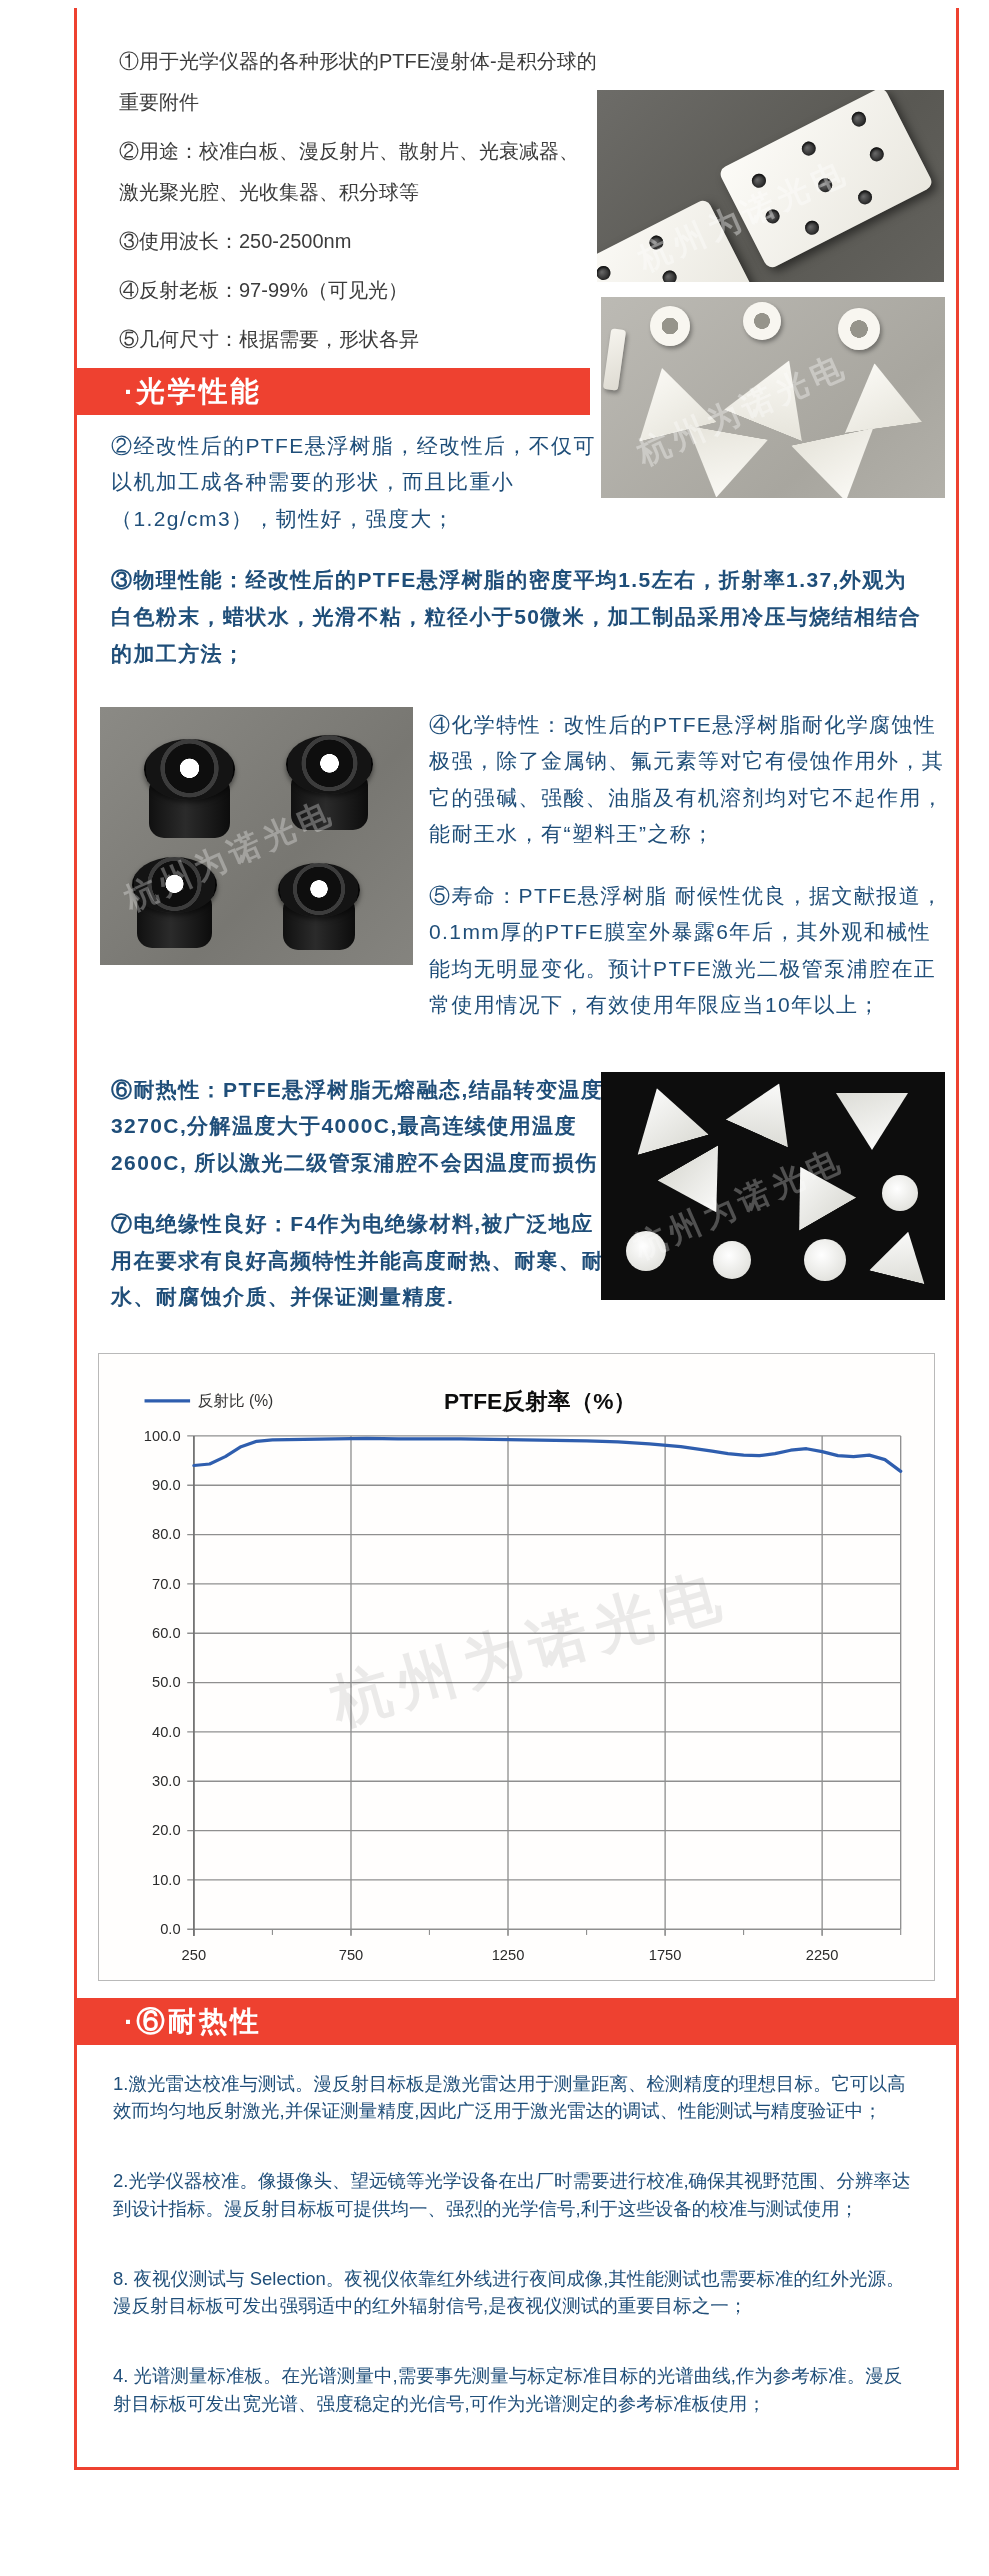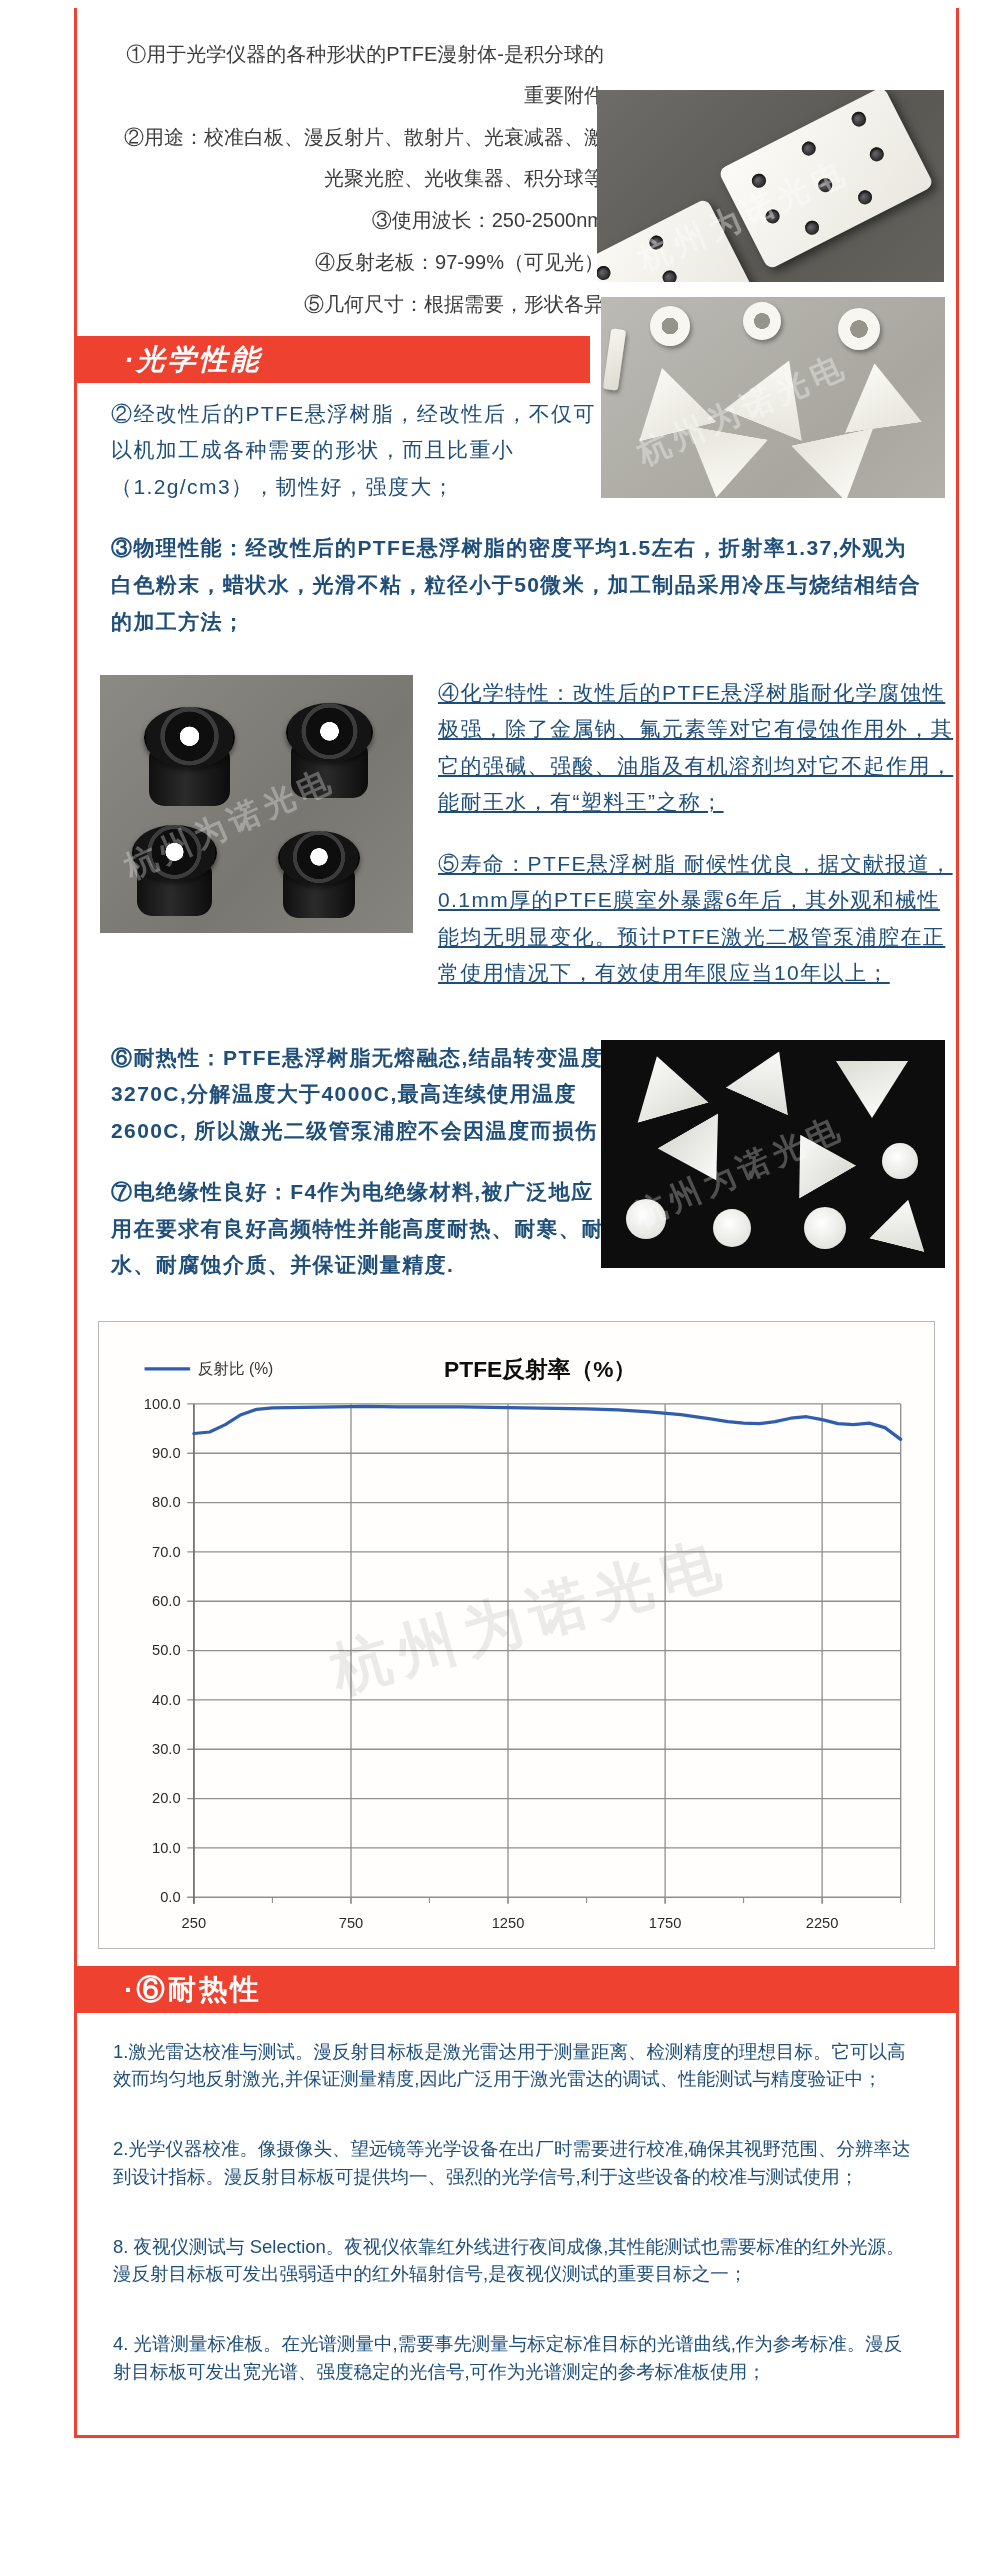--- a/index.html
+++ b/index.html
@@ -1,24 +1,24 @@
 <!DOCTYPE html>
 <html style="font-size:15px"><head>
 <meta charset="utf-8">
 <style>
   html,body{margin:0;padding:0;background:#ffffff;}
   body{width:989px;font-family:"Liberation Sans",sans-serif;-webkit-font-smoothing:antialiased;}
   .page{padding:7.6px 25px 0 74px;}
   .frame{position:relative;border-left:3.8px solid #ee4130;border-right:3.8px solid #ee4130;border-bottom:3.8px solid #ee4130;width:879px;background:#fff;}
   .banner{background:#ee4130;color:#fff;font-size:28.5px;font-weight:bold;letter-spacing:2.8px;height:47px;line-height:47px;padding-left:47px;box-sizing:border-box;}
-  .banner.short{width:513px;font-style:italic;}
+  .banner.short{width:513px;}
   
   .sec1{position:relative;min-height:328px;}
   .sec1-text{width:494px;padding:25px 0 0 34px;color:#3c3c3c;font-size:20px;line-height:2.05;}
-  .sec1-text p{margin:1px;text-align:right;}
+  .sec1-text p{margin:8px;}
   
   .photo{position:absolute;overflow:hidden;}
   .wm{position:absolute;font-size:32px;letter-spacing:5.7px;font-weight:bold;transform:rotate(-24deg);white-space:nowrap;pointer-events:none;}
   .photo1{left:520px;top:82px;width:347px;height:192px;background:linear-gradient(135deg,#6d6c68,#595853 60%,#64635e);}
   .ptfe-block{position:absolute;background:linear-gradient(150deg,#fcfbf7,#e9e7df);border-radius:8.5px;box-shadow:2.8px 5.7px 9.5px rgba(0,0,0,.5);transform:rotate(-27deg);}
   .hole{position:absolute;width:14.2px;height:14.2px;border-radius:50%;background:radial-gradient(circle at 42% 38%,#6a6a6a,#262626 70%);box-shadow:inset 0 1.9px 2.8px rgba(0,0,0,.8);}
   .photo2{left:524px;top:289px;width:344px;height:201px;background:linear-gradient(140deg,#bcbab4,#a8a69f 70%,#b2b0a9);}
   .tri{position:absolute;background:linear-gradient(160deg,#fdfcf8,#e6e4db);clip-path:polygon(50% 0,100% 100%,0 100%);filter:drop-shadow(1.9px 2.8px 2.8px rgba(0,0,0,.35));}
   .ring{position:absolute;border-radius:50%;background:radial-gradient(circle,#96948b 0 29%,#f8f6f0 30% 100%);box-shadow:1.9px 2.8px 4.7px rgba(0,0,0,.35);}
   .chip{position:absolute;background:linear-gradient(150deg,#f6f4ee,#dedbd2);border-radius:3.8px;box-shadow:1.9px 2.8px 4.7px rgba(0,0,0,.35);}
@@ -28,21 +28,21 @@
   .cyl-cap{position:absolute;left:0;top:0;width:100%;height:62%;border-radius:50%;background:radial-gradient(circle at 50% 48%,#ffffff 0 17%,#0e0e0e 18% 44%,#3c3c3c 45% 52%,#141414 53% 78%,#050505 79%);box-shadow:0 2.8px 5.7px rgba(0,0,0,.5);}
   .photo4{left:524px;top:17px;width:344px;height:228px;background:#0d0d0d;}
   .tri-w{position:absolute;background:linear-gradient(160deg,#ffffff,#dcdcd6);clip-path:polygon(50% 0,100% 100%,0 100%);}
   .dot-w{position:absolute;border-radius:50%;background:radial-gradient(circle at 42% 38%,#ffffff,#d8d8d2);}
   
   .optical-text{color:#1f4e79;font-size:21px;line-height:1.74;letter-spacing:1.4px;}
   .optical-text p{margin:0 0 25px 0;}
   .opt-group1{width:497px;padding:13.3px 0 0 34px;}
   .opt-full{padding:0 28.5px 0 34px;font-weight:bold;}
   .opt-row{display:flex;align-items:flex-start;padding:9.5px 0 0 23px;}
-  .opt-row .col{margin-left:25px;width:520px;text-decoration:underline;}
+  .opt-row .col{margin-left:16px;width:520px;}
   .opt-row2{position:relative;min-height:256px;padding:17px 0 0 34px;margin-top:5.7px;}
   .opt-row2 .col{width:497px;font-weight:bold;}
   
   .chart-box{margin:25px 21px 17px 21px;border:0.9px solid #b9b9b9;background:#fffefd;}
   
   .apps{color:#1f4e79;font-size:18.5px;line-height:1.5;padding:25px 36px 7.6px 36px;}
   .apps p{margin:0 0 42px 0;}
 </style>
 </head>
 <body>

